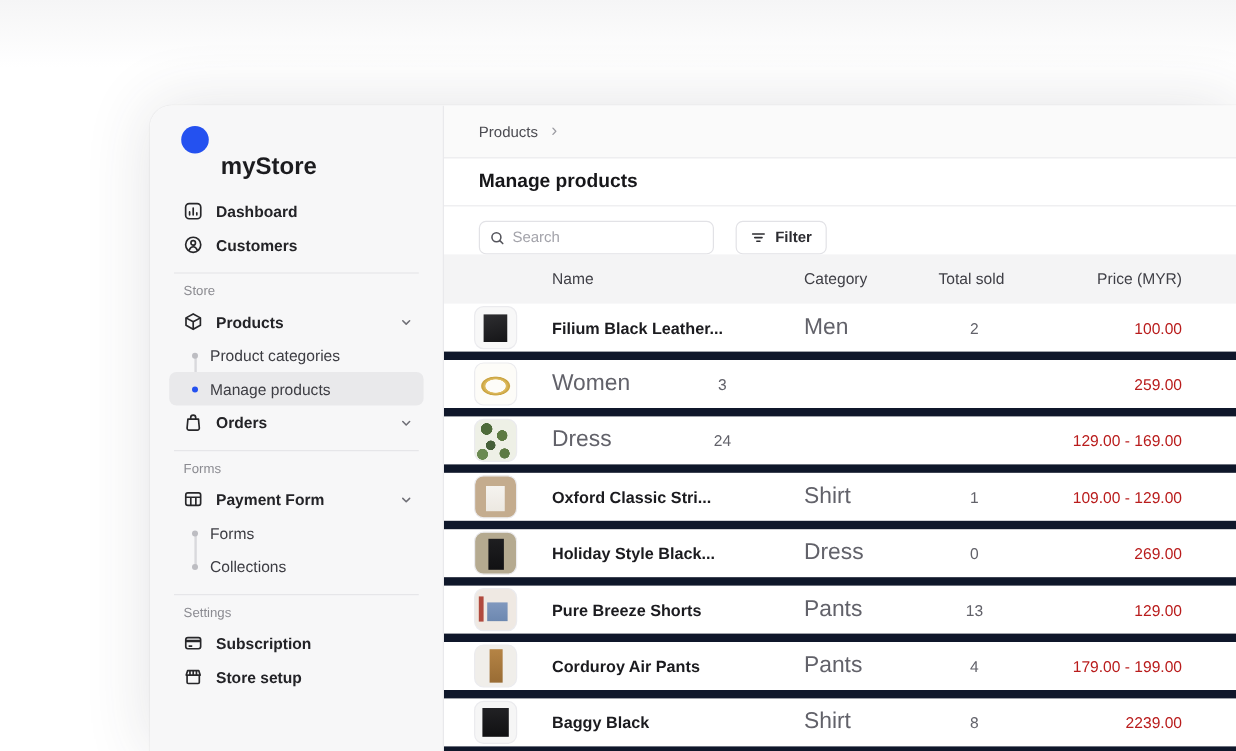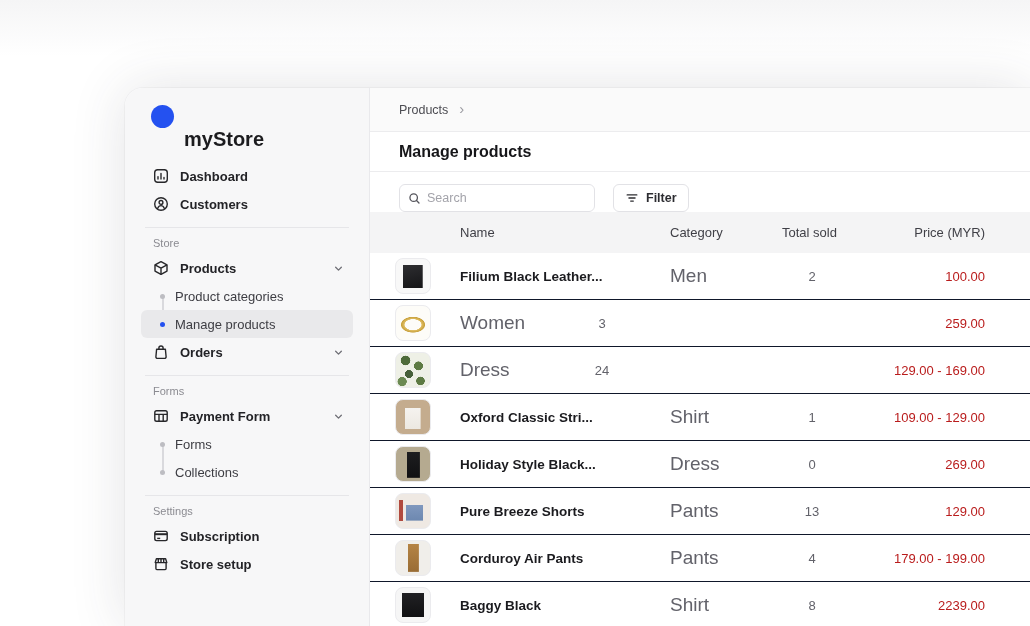--- a/index.html
+++ b/index.html
@@ -65,21 +65,21 @@
 
   
   .thead { height:41px; flex:none; background:#f4f4f5; display:flex; align-items:center;
     padding-left:90px; font-size:13px; color:#3f3f46; }
   .th-name { width:210px; }
   .th-cat { width:112px; }
   .th-sold { width:60px; }
   .th-price { flex:1; text-align:right; padding-right:45px; }
 
   .trow { height:47px; flex:none; display:flex; align-items:center;
-    padding-left:25px; border-bottom:1px solid #0f172a; cursor:pointer; }
+    padding-left:25px; border-bottom:7px solid #0f172a; cursor:pointer; }
   .thumb { width:36px; height:36px; border-radius:8px; border:1px solid #ebebee;
     flex:none; margin-right:29px; background:#f7f7f7; }
   .td-name { width:210px; font-size:13.5px; font-weight:600; color:#1b1b1f;
     white-space:nowrap; overflow:hidden; }
   .td-cat { width:112px; font-size:19px; color:#62626a; }
   .td-sold { width:60px; text-align:center; font-size:13px; color:#62626a; }
   .td-price { flex:1; text-align:right; padding-right:45px; font-size:13px; color:#b91c1c; }
 
   
   [data-thumb="black-wallet"] { background:

